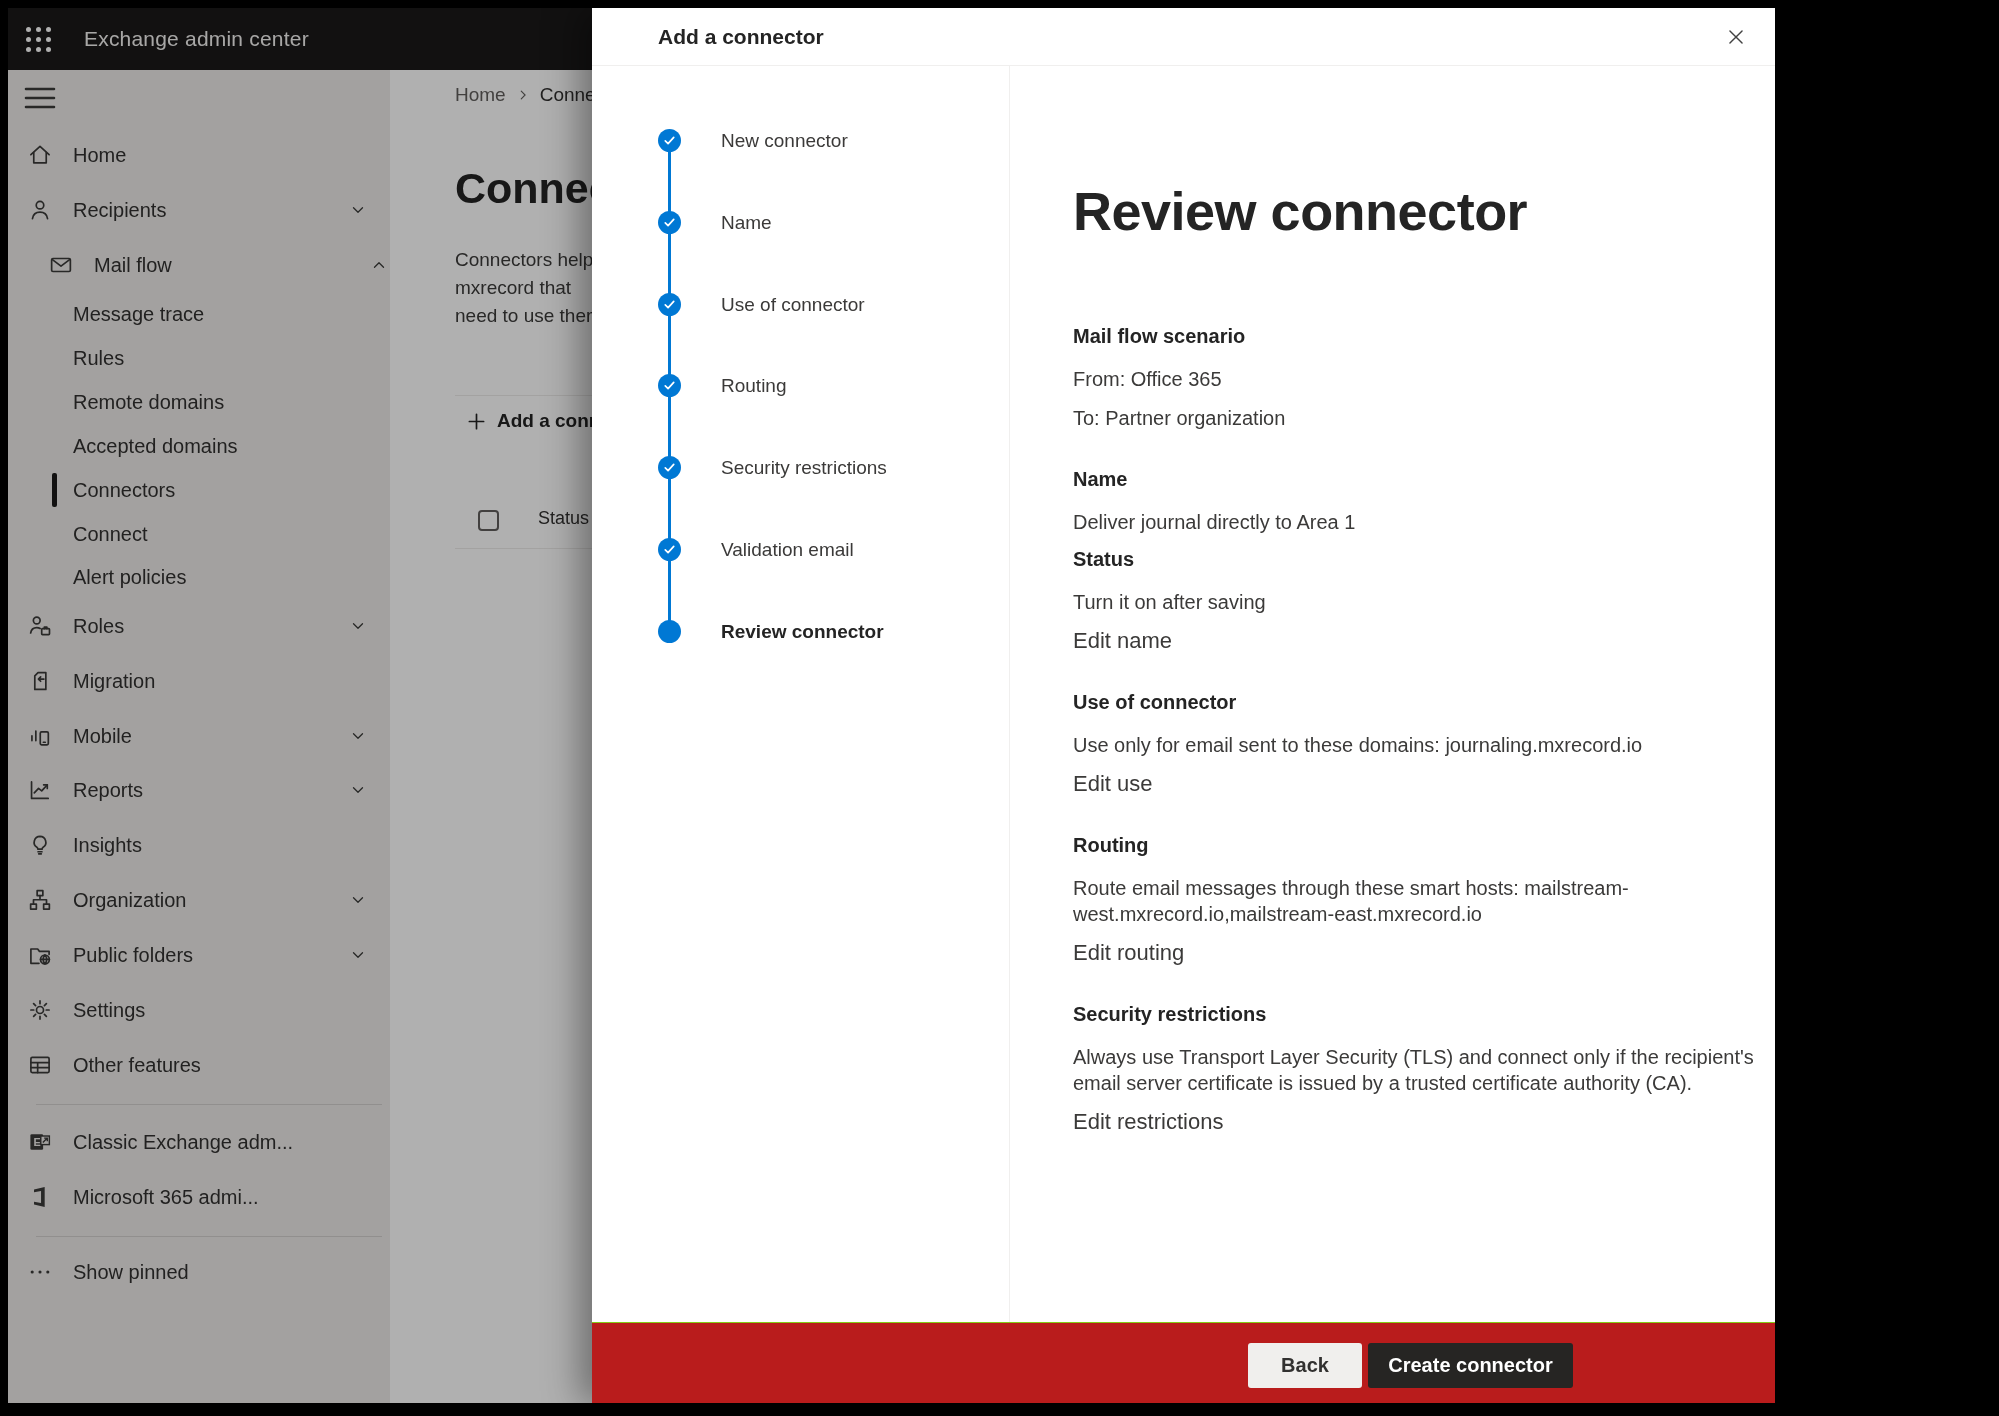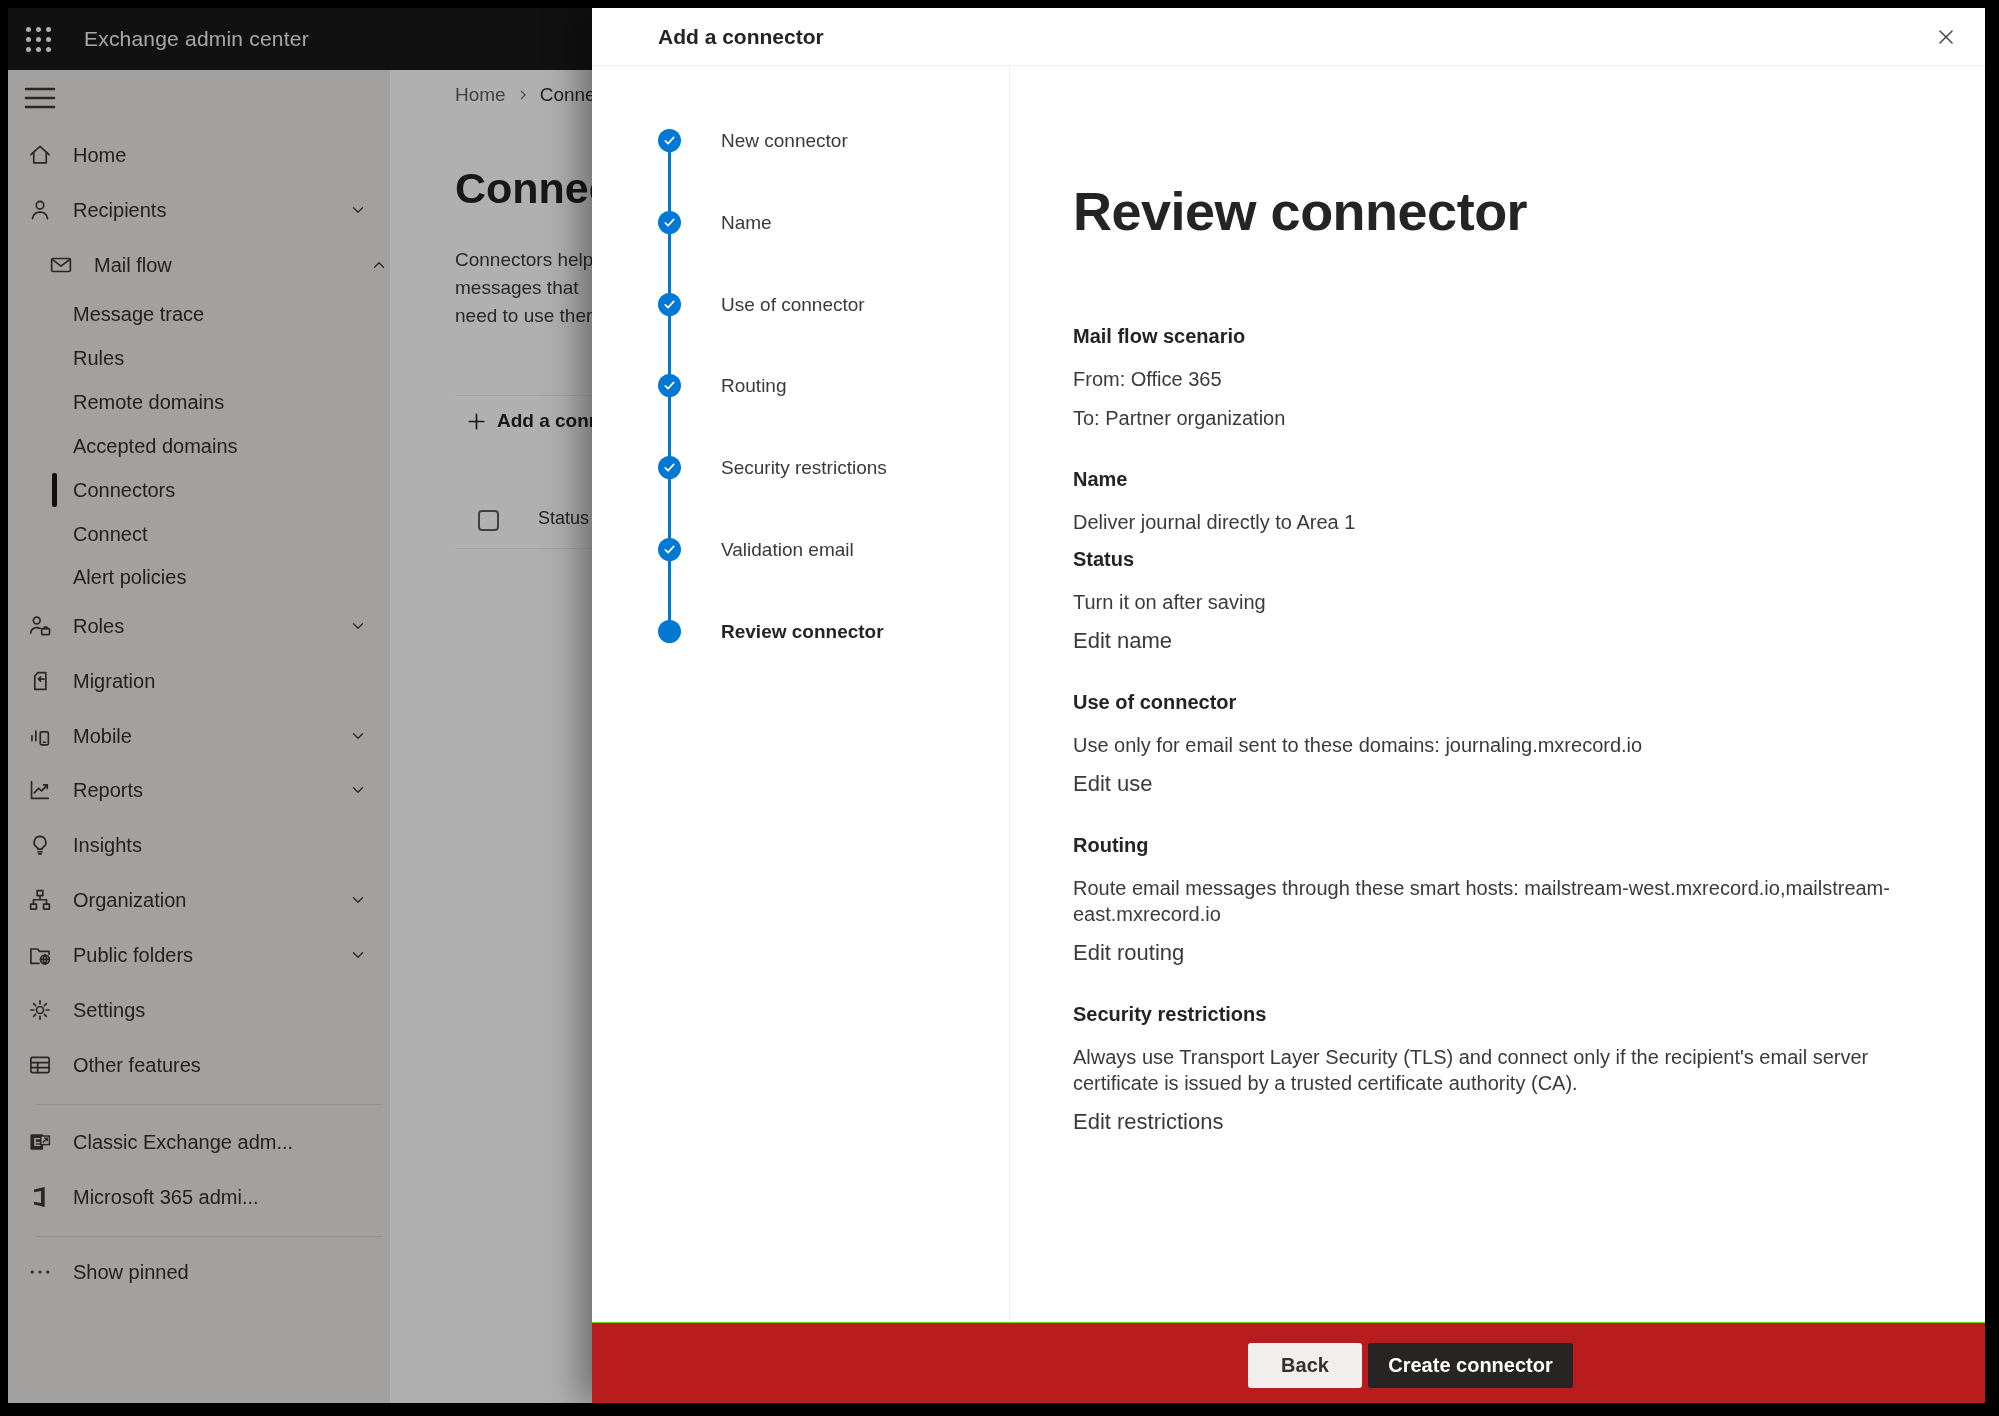--- a/index.html
+++ b/index.html
@@ -4,21 +4,21 @@
 <style>
   * { box-sizing: border-box; margin: 0; padding: 0; }
   html,body { width:1999px; height:1416px; }
   body {
     background:#000;
     position:relative;
     font-family:"Liberation Sans","DejaVu Sans",sans-serif;
     color:#323130;
     overflow:hidden;
   }
-  .screen { position:absolute; left:8px; top:8px; width:1977px; height:1395px; background:#fff; overflow:hidden; }
+  .screen { position:absolute; left:8px; top:8px; width:1767px; height:1395px; background:#fff; overflow:hidden; }
 
   
   .topbar { position:absolute; top:0; left:0; right:0; height:62px; background:#1b1a19; display:flex; align-items:center; z-index:1; }
   .waffle { margin-left:17px; width:27px; height:27px; display:flex; flex-wrap:wrap; gap:5px; align-content:center; justify-content:center; cursor:pointer; }
   .waffle i { width:5px; height:5px; background:#fff; border-radius:50%; display:block; }
   .topbar-title { color:#f3f2f1; font-size:21px; margin-left:32px; letter-spacing:.2px; }
 
   
   .sidebar { position:absolute; top:62px; left:0; width:382px; bottom:0; background:#eceae8; z-index:1; }
   .hamburger { position:absolute; top:8px; left:12px; width:40px; height:40px; display:flex; align-items:center; justify-content:center; cursor:pointer; }
@@ -310,21 +310,21 @@
       <span class="crumb-sep icon">
           <svg viewBox="0 0 20 20" fill="none" stroke="#605e5c" stroke-width="1.6" stroke-linecap="round">
             <path d="m7.5 4.5 5.5 5.5-5.5 5.5"></path>
           </svg>
         </span>
       <span class="crumb-cur">Connec</span>
     </div>
     <h1 class="page-title">Connect</h1>
     <div class="page-desc">
       <div>Connectors help</div>
-      <div>messages that</div>
+      <div>mxrecord that</div>
       <div>need to use ther</div>
     </div>
     <div class="main-divider1"></div>
     <button class="add-btn">
       <span class="icon" id="add-plus-icon">
           <svg viewBox="0 0 20 20" fill="none" stroke="#242424" stroke-width="1.6" stroke-linecap="round">
             <path d="M10 3.2v13.6M3.2 10h13.6"></path>
           </svg>
         </span>
       <span>Add a conn</span>

